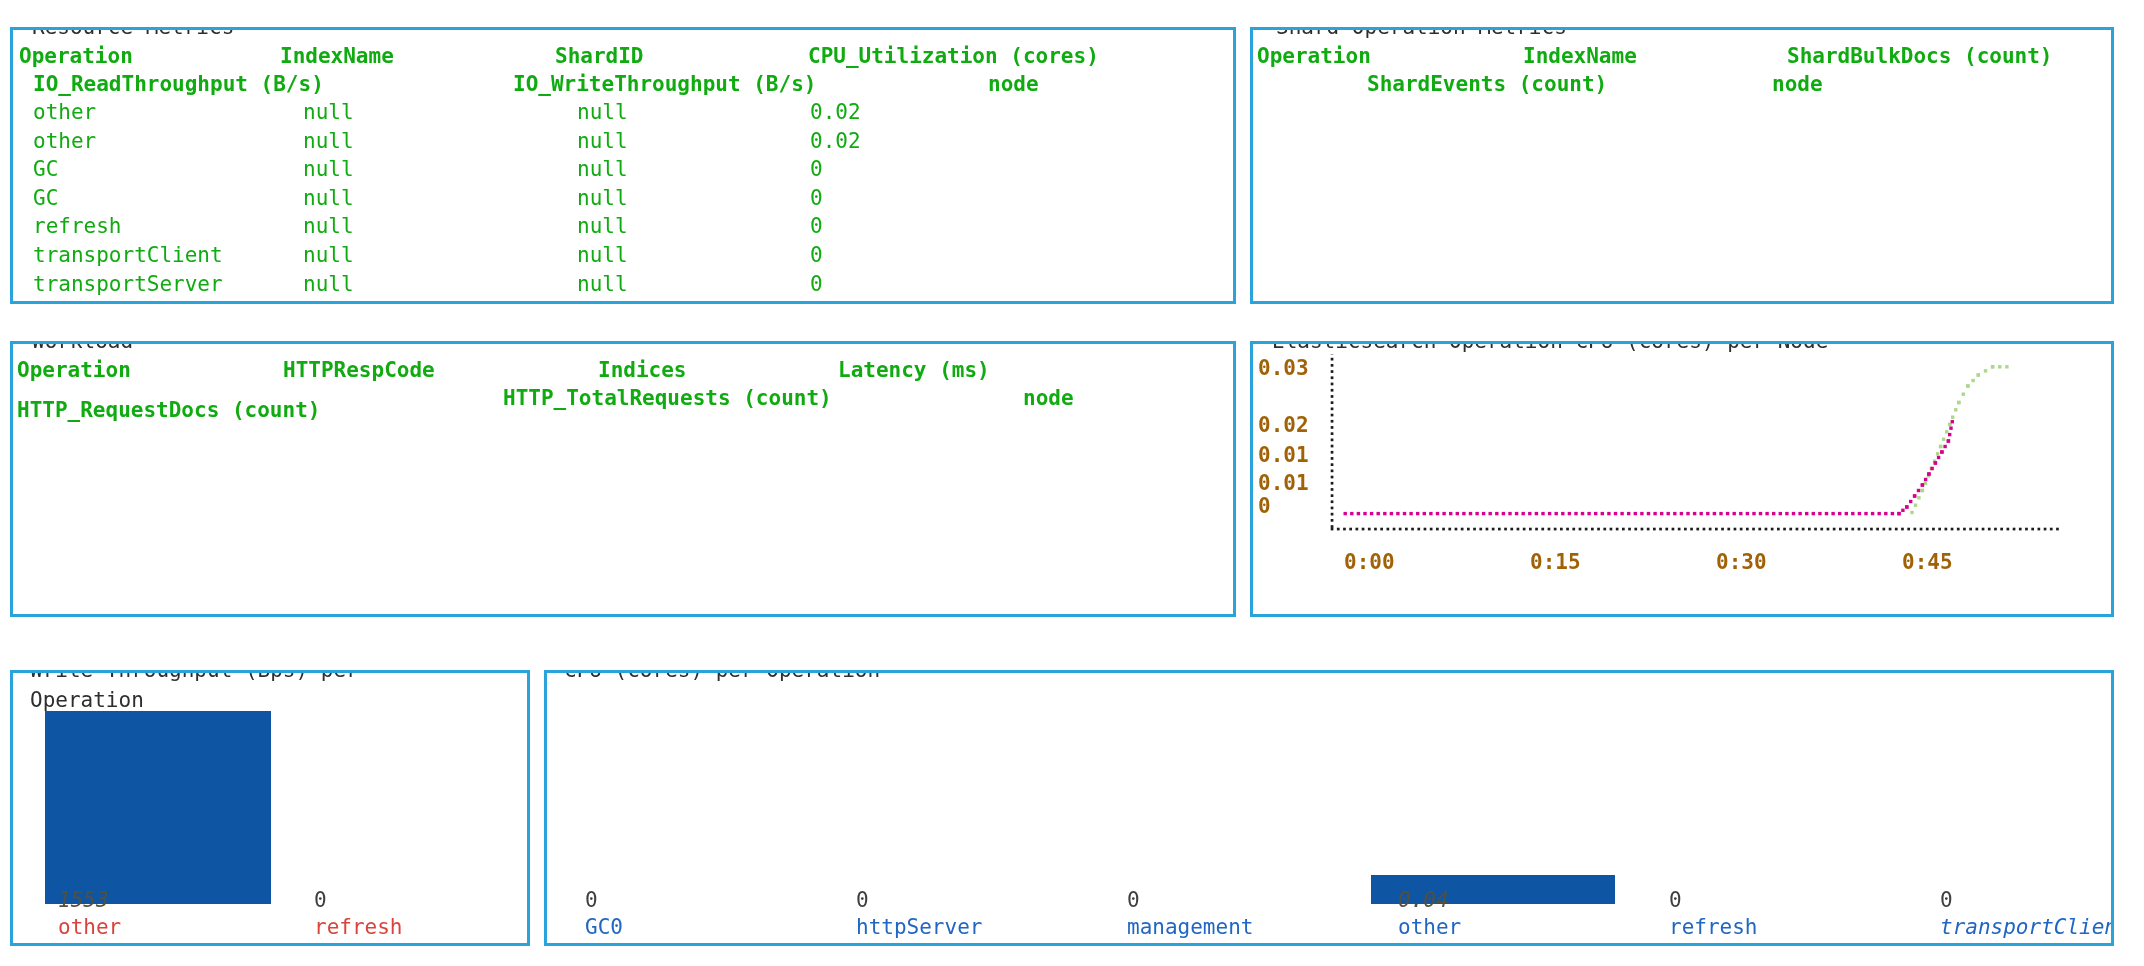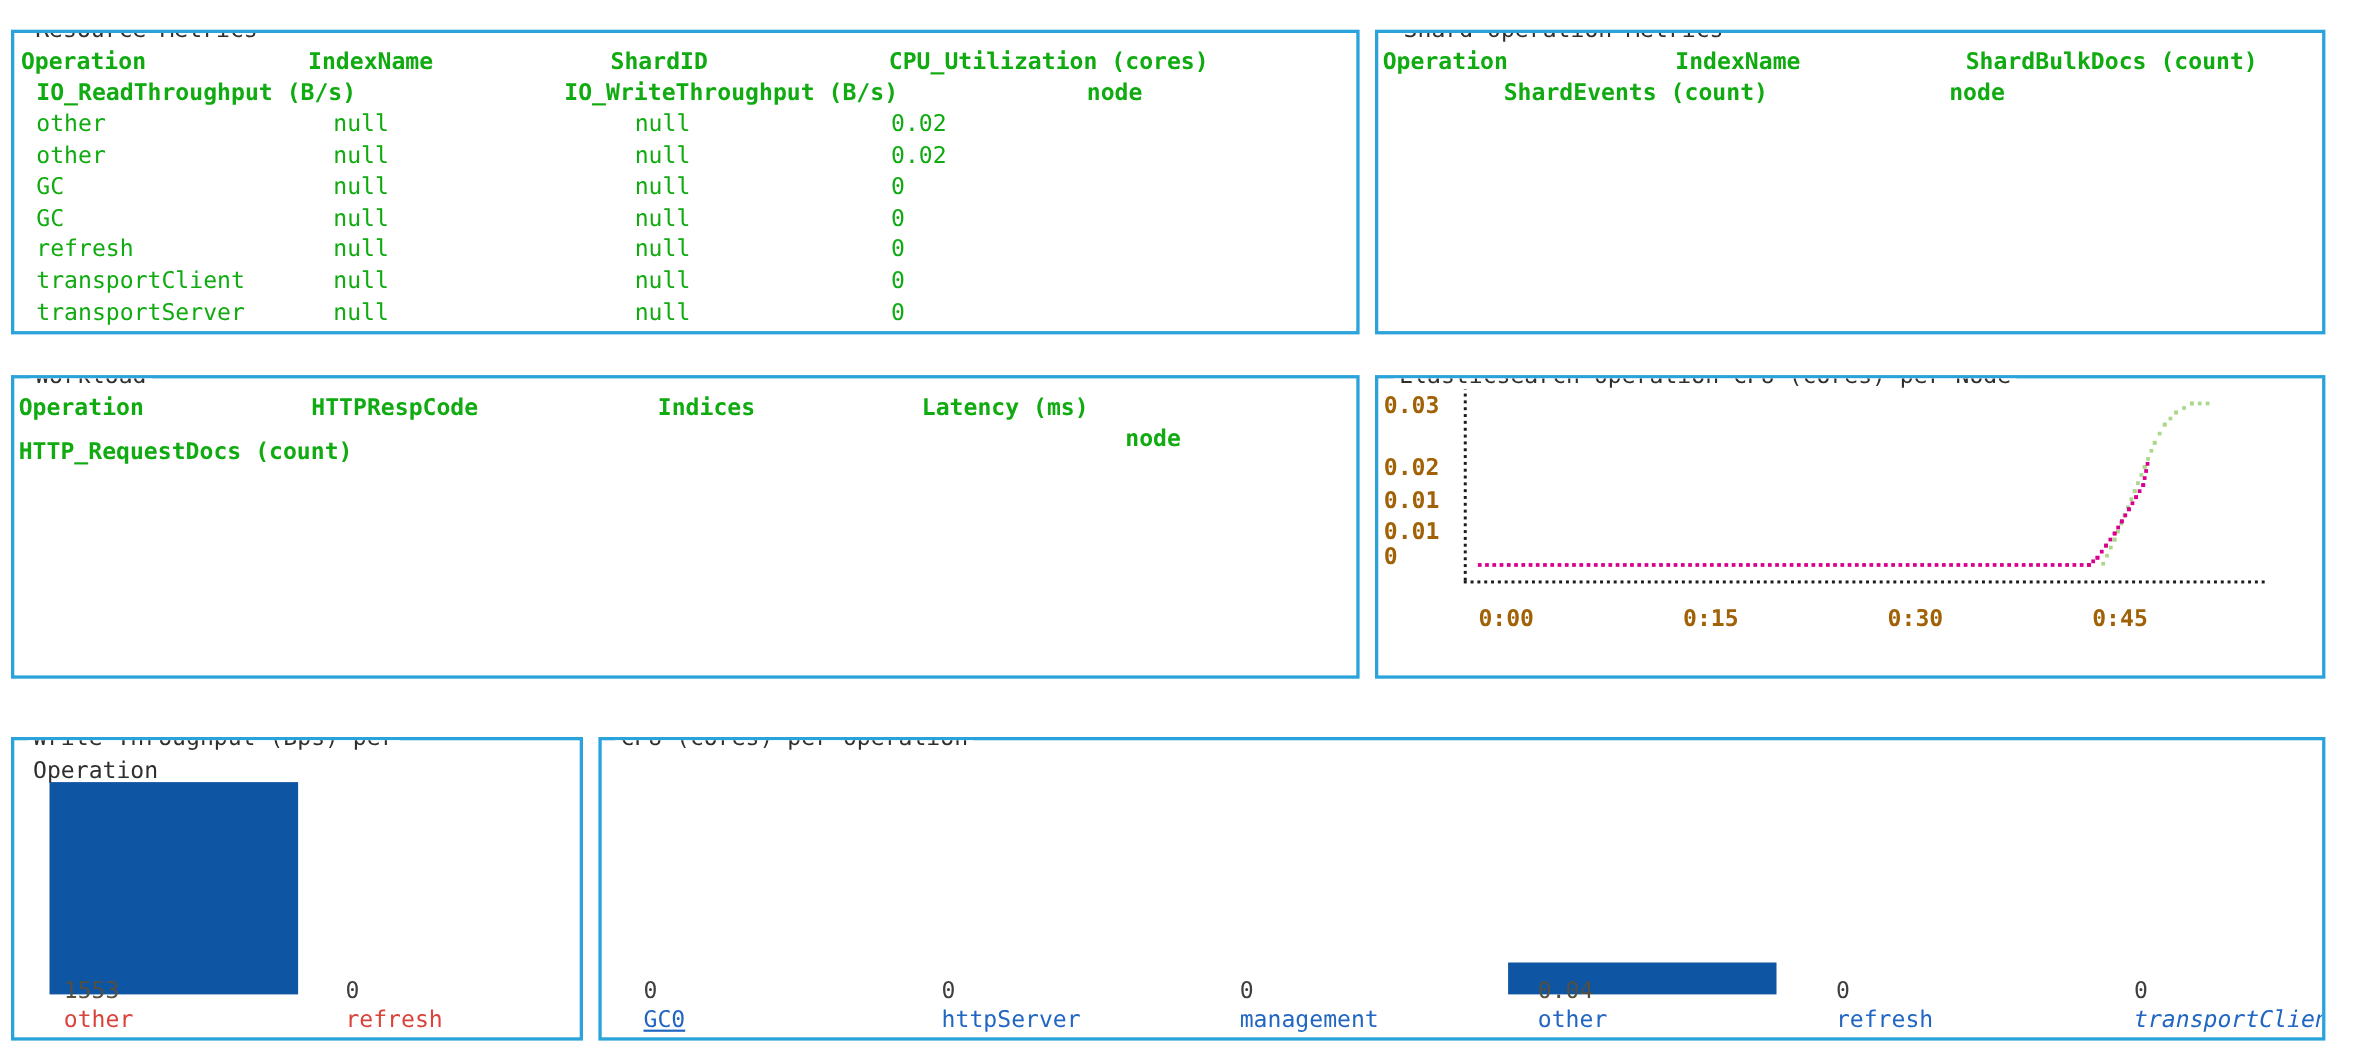--- a/index.html
+++ b/index.html
@@ -4,21 +4,21 @@
 <style>
   html,body{margin:0;padding:0;background:#ffffff;}
   body{width:2144px;height:966px;position:relative;font-family:"DejaVu Sans Mono","Liberation Mono",monospace;font-size:21px;line-height:26px;}
   .panel{position:absolute;border:3px solid #2aa3da;background:#ffffff;overflow:hidden;box-sizing:border-box;}
   .ptitle{position:absolute;top:-16px;background:#ffffff;color:#2e2e2e;padding:0 5px;white-space:pre;z-index:3;}
   .cell{position:absolute;white-space:pre;}
   .h{color:#10ab10;font-weight:bold;}
   .d{color:#10ab10;}
   .tick{color:#a16207;font-weight:bold;position:absolute;white-space:pre;}
   .vplain{color:#3f3f3f;}
-  .vbar{color:#54503f;z-index:2;}
+  .vbar{color:#54503f;z-index:2;font-style:italic;}
   .lred{color:#d9433c;}
   .lblue{color:#2066c2;}
   .bar{position:absolute;background:#0e55a4;}
   .legend{position:absolute;border:3px solid #1a1a1a;background:#ffffff;z-index:2;box-sizing:border-box;}
   .legend span{position:absolute;left:12px;font-weight:bold;white-space:pre;}
   svg{position:absolute;left:0;top:0;}
 </style>
 </head>
 <body>
 
@@ -77,20 +77,21 @@
   <span class="cell h" style="left:519px;top:41px;">node</span>
 </div>
 
 <div class="panel" style="left:10px;top:341px;width:1226px;height:276px;">
   <span class="ptitle" style="left:14px;">Workload</span>
   <span class="cell h" style="left:4px;top:13px;">Operation</span>
   <span class="cell h" style="left:270px;top:13px;">HTTPRespCode</span>
   <span class="cell h" style="left:585px;top:13px;">Indices</span>
   <span class="cell h" style="left:825px;top:13px;">Latency (ms)</span>
   <span class="cell h" style="left:4px;top:53px;">HTTP_RequestDocs (count)</span>
+  <span class="cell h" style="left:490px;top:41px;">HTTP_TotalRequests (count)</span>
   <span class="cell h" style="left:1010px;top:41px;">node</span>
 </div>
 
 <div class="panel" style="left:1250px;top:341px;width:864px;height:276px;">
   <span class="ptitle" style="left:14px;">Elasticsearch Operation CPU (cores) per Node</span>
   <svg id="linechart" width="858" height="270" viewBox="0 0 858 270">
       <rect x="77.7" y="7.7" width="2.7" height="2.7" fill="#1c1c1c"></rect>
       <rect x="77.7" y="13.8" width="2.7" height="2.7" fill="#1c1c1c"></rect>
       <rect x="77.7" y="20.0" width="2.7" height="2.7" fill="#1c1c1c"></rect>
       <rect x="77.7" y="26.2" width="2.7" height="2.7" fill="#1c1c1c"></rect>
@@ -398,21 +399,21 @@
   <span class="cell vbar" style="left:45px;top:214px;">1553</span>
   <span class="cell lred" style="left:45px;top:241px;">other</span>
   <span class="cell vplain" style="left:301px;top:214px;">0</span>
   <span class="cell lred" style="left:301px;top:241px;">refresh</span>
 </div>
 
 <div class="panel" style="left:544px;top:670px;width:1570px;height:276px;">
   <span class="ptitle" style="left:12px;">CPU (cores) per Operation</span>
   <div class="bar" id="bar-cpu-other" style="left: 824px; bottom: 39px; width: 244px; height: 29px;"></div>
   <span class="cell vplain" style="left:38px;top:214px;">0</span>
-  <span class="cell lblue" style="left:38px;top:241px;text-decoration:underline;">GC0</span>
+  <span class="cell lblue" style="left:38px;top:241px;">GC0</span>
   <span class="cell vplain" style="left:309px;top:214px;">0</span>
   <span class="cell lblue" style="left:309px;top:241px;">httpServer</span>
   <span class="cell vplain" style="left:580px;top:214px;">0</span>
   <span class="cell lblue" style="left:580px;top:241px;">management</span>
   <span class="cell vbar" style="left:851px;top:214px;">0.04</span>
   <span class="cell lblue" style="left:851px;top:241px;">other</span>
   <span class="cell vplain" style="left:1122px;top:214px;">0</span>
   <span class="cell lblue" style="left:1122px;top:241px;">refresh</span>
   <span class="cell vplain" style="left:1393px;top:214px;">0</span>
   <span class="cell lblue" style="left:1393px;top:241px;font-style:italic;">transportClien</span>

